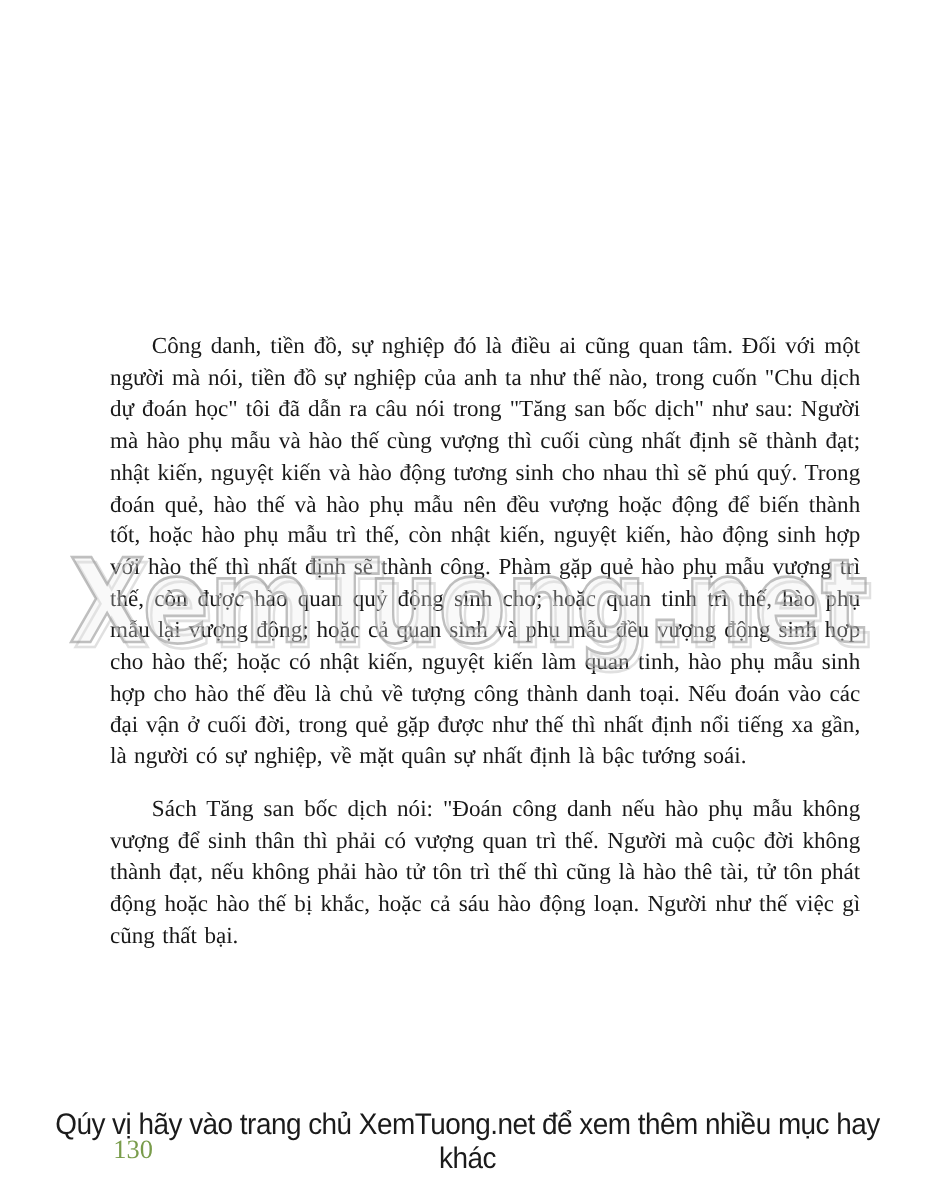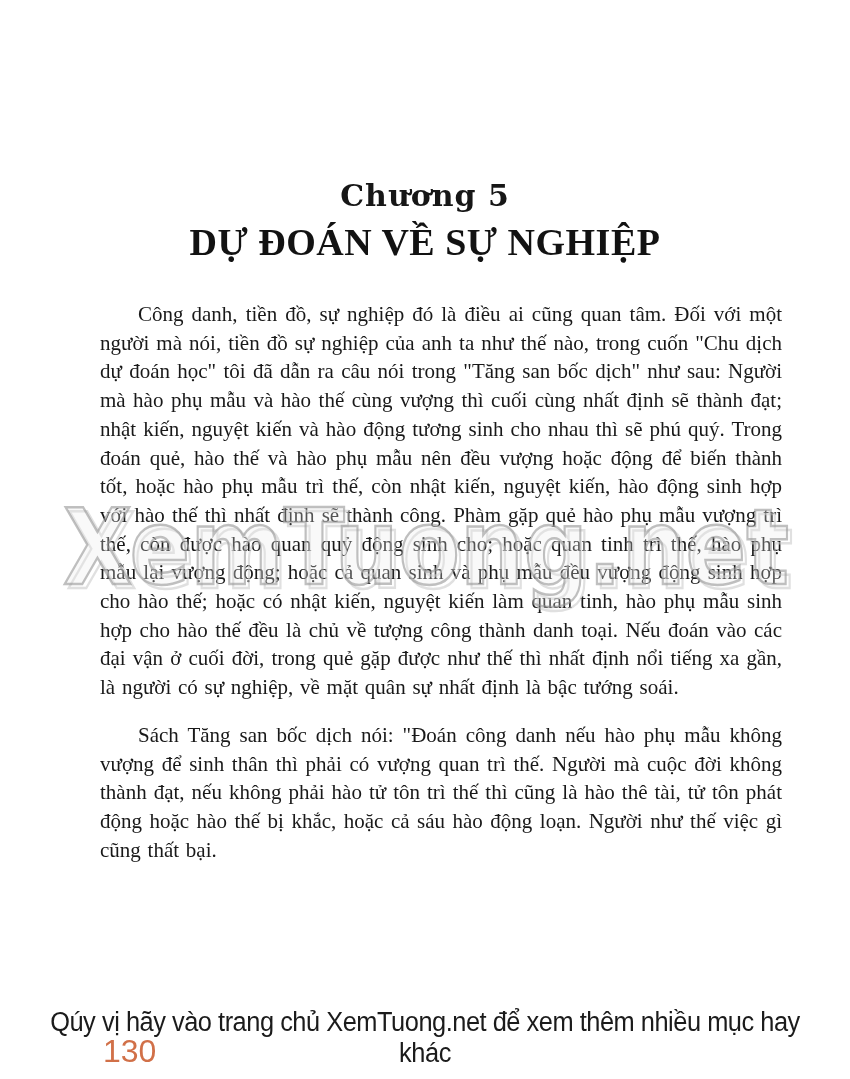--- a/index.html
+++ b/index.html
@@ -64,23 +64,23 @@
     top: 466px;
     width: 748px;
     height: 160px;
     z-index: 5;
     pointer-events: none;
   }
   .page-number {
     position: absolute;
     left: 103px;
     top: 1033px;
-    font-family: Liberation Sans, sans-serif;
-    font-size: 32px;
-    color: #c2410c;
+    font-family: Liberation Serif, serif;
+    font-size: 24px;
+    color: #4d7c0f;
     opacity: 0.75;
     z-index: 1;
   }
   .footer-banner {
     position: absolute;
     bottom: 10px;
     left: 0;
     width: 100%;
     text-align: center;
     font-family: "Liberation Sans", sans-serif;
@@ -90,23 +90,21 @@
     letter-spacing: -0.5px;
     transform: scaleX(0.94);
     z-index: 2;
   }
 </style>
 </head>
 <body>
 
 <div class="page">
 
-  <div class="chapter-heading">Chương 5</div>
 
-  <h1 class="page-title">DỰ ĐOÁN VỀ SỰ NGHIỆP</h1>
 
   <div class="body-text">
     <p>Công danh, tiền đồ, sự nghiệp đó là điều ai cũng quan tâm. Đối với một người mà nói, tiền đồ sự nghiệp của anh ta như thế nào, trong cuốn "Chu dịch dự đoán học" tôi đã dẫn ra câu nói trong "Tăng san bốc dịch" như sau: Người mà hào phụ mẫu và hào thế cùng vượng thì cuối cùng nhất định sẽ thành đạt; nhật kiến, nguyệt kiến và hào động tương sinh cho nhau thì sẽ phú quý. Trong đoán quẻ, hào thế và hào phụ mẫu nên đều vượng hoặc động để biến thành tốt, hoặc hào phụ mẫu trì thế, còn nhật kiến, nguyệt kiến, hào động sinh hợp với hào thế thì nhất định sẽ thành công. Phàm gặp quẻ hào phụ mẫu vượng trì thế, còn được hào quan quỷ động sinh cho; hoặc quan tinh trì thế, hào phụ mẫu lại vượng động; hoặc cả quan sinh và phụ mẫu đều vượng động sinh hợp cho hào thế; hoặc có nhật kiến, nguyệt kiến làm quan tinh, hào phụ mẫu sinh hợp cho hào thế đều là chủ về tượng công thành danh toại. Nếu đoán vào các đại vận ở cuối đời, trong quẻ gặp được như thế thì nhất định nổi tiếng xa gần, là người có sự nghiệp, về mặt quân sự nhất định là bậc tướng soái.</p>
     <p>Sách Tăng san bốc dịch nói: "Đoán công danh nếu hào phụ mẫu không vượng để sinh thân thì phải có vượng quan trì thế. Người mà cuộc đời không thành đạt, nếu không phải hào tử tôn trì thế thì cũng là hào thê tài, tử tôn phát động hoặc hào thế bị khắc, hoặc cả sáu hào động loạn. Người như thế việc gì cũng thất bại.</p>
   </div>
 
   <svg class="watermark" viewBox="0 0 748 160" xmlns="http://www.w3.org/2000/svg">
 
     <text x="378" y="122" text-anchor="middle" font-family="DejaVu Sans, sans-serif" font-size="106" font-weight="bold" fill="none" stroke="#c6c6c6" stroke-opacity="0.55" stroke-width="2.5" textLength="726" lengthAdjust="spacingAndGlyphs">XemTuong.net</text>
     <text x="374" y="118" text-anchor="middle" font-family="DejaVu Sans, sans-serif" font-size="106" font-weight="bold" fill="#e8e8e8" fill-opacity="0.28" stroke="#969696" stroke-opacity="0.6" stroke-width="2.5" textLength="726" lengthAdjust="spacingAndGlyphs">XemTuong.net</text>

